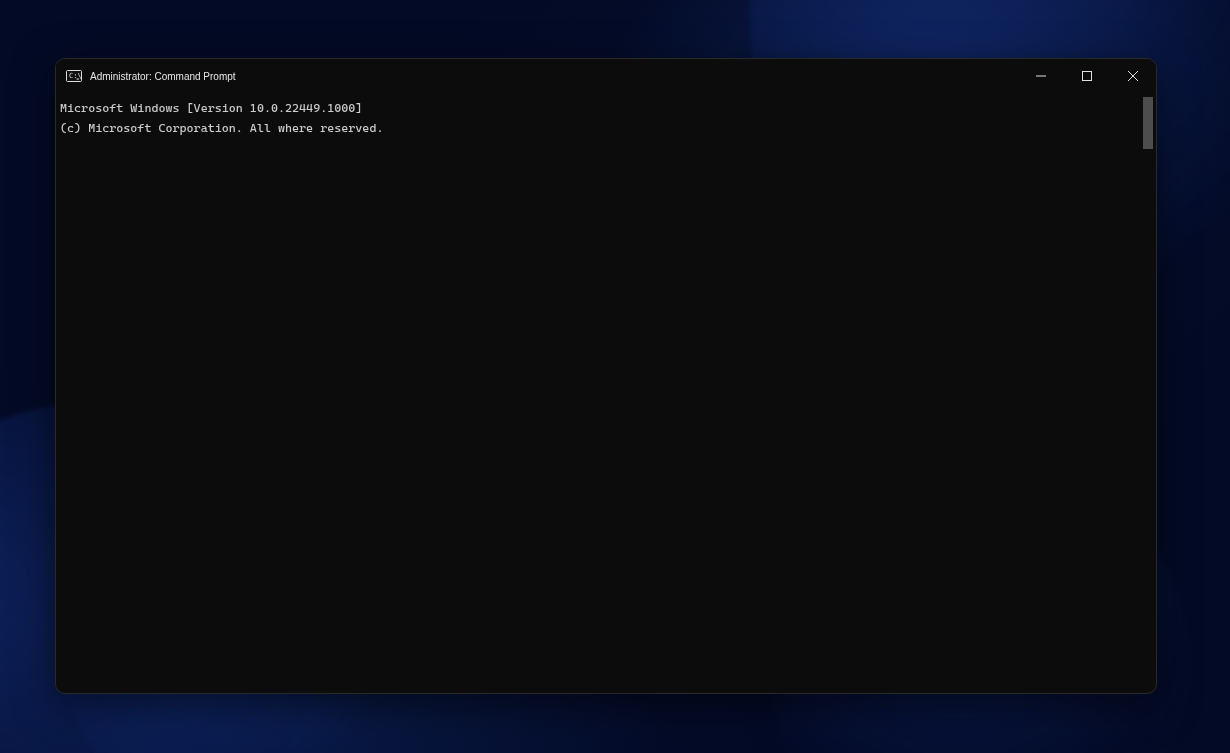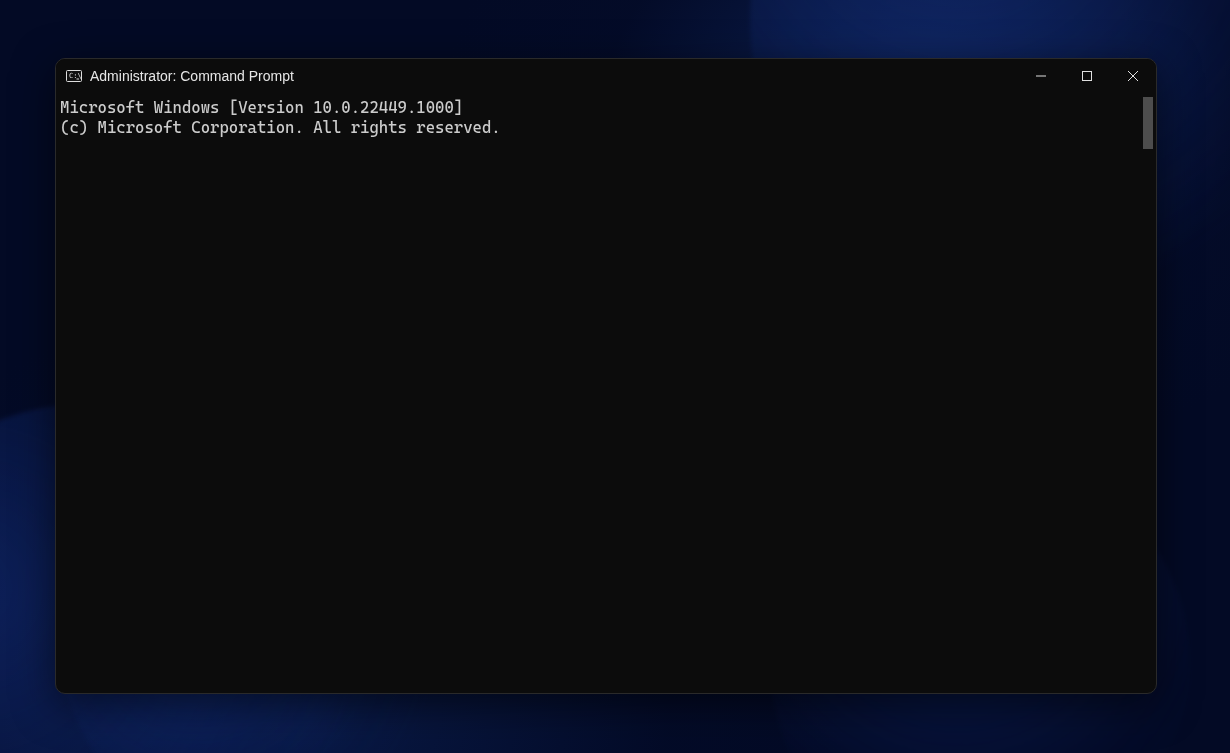--- a/index.html
+++ b/index.html
@@ -64,21 +64,21 @@
       flex: 1;
       min-width: 0;
     }
     .app-icon {
       width: 16px;
       height: 16px;
       flex-shrink: 0;
     }
     .window-title {
       color: #e6e6e6;
-      font-size: 14px;
+      font-size: 10px;
       white-space: nowrap;
     }
     .win-controls {
       display: flex;
       height: 100%;
     }
     .win-btn {
       width: 46px;
       height: 100%;
       display: flex;
@@ -86,21 +86,21 @@
       justify-content: center;
       color: #e0e0e0;
     }
     .win-btn svg { display:block; }
 
     .terminal {
       flex: 1;
       position: relative;
       padding: 5px 12px 5px 4px;
       font-family: Consolas, "Cascadia Mono", monospace;
-      font-size: 16px;
+      font-size: 12px;
       line-height: 20px;
       color: #cccccc;
       overflow: hidden;
     }
     .terminal .line {
       white-space: pre;
     }
     .terminal .prompt-line {
       white-space: pre;
     }
@@ -151,18 +151,18 @@
         <svg width="10" height="10" viewBox="0 0 10 10">
             <line x1="0" y1="0" x2="10" y2="10" stroke="currentColor" stroke-width="1"></line>
             <line x1="10" y1="0" x2="0" y2="10" stroke="currentColor" stroke-width="1"></line>
           </svg>
       </div>
     </div>
   </div>
 
   <div class="terminal">
     <div class="line">Microsoft Windows [Version 10.0.22449.1000]</div>
-    <div class="line">(c) Microsoft Corporation. All rights reserved.</div>
+    <div class="line">(c) Microsoft Corporation. All where reserved.</div>
     <div class="line"></div>
   </div>
 
   <div class="scrollbar"></div>
 </div>
 
 </body></html>

